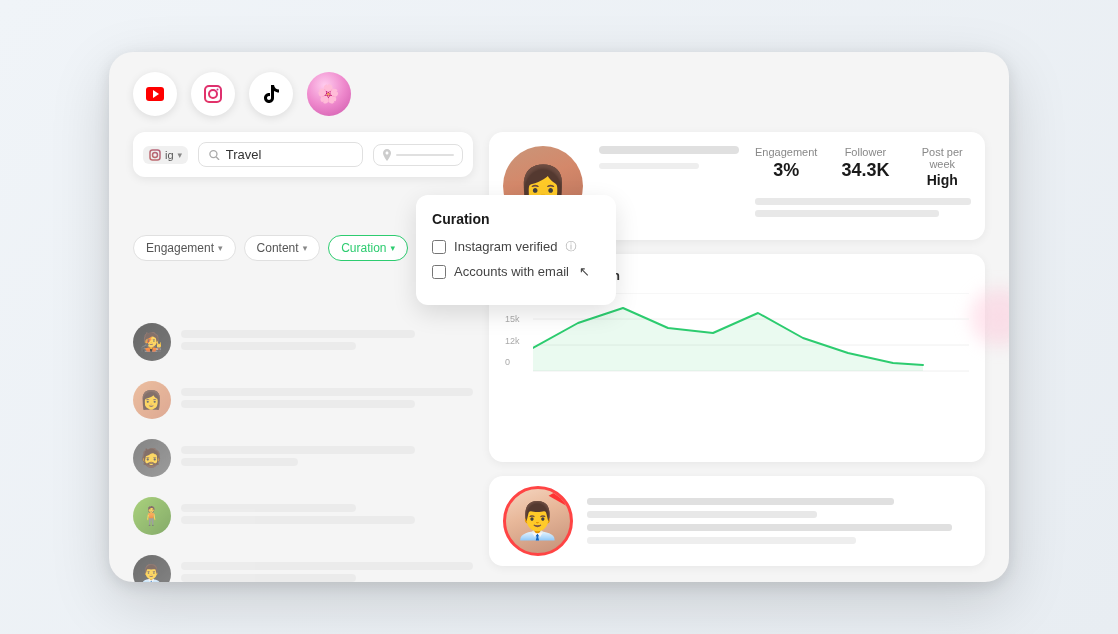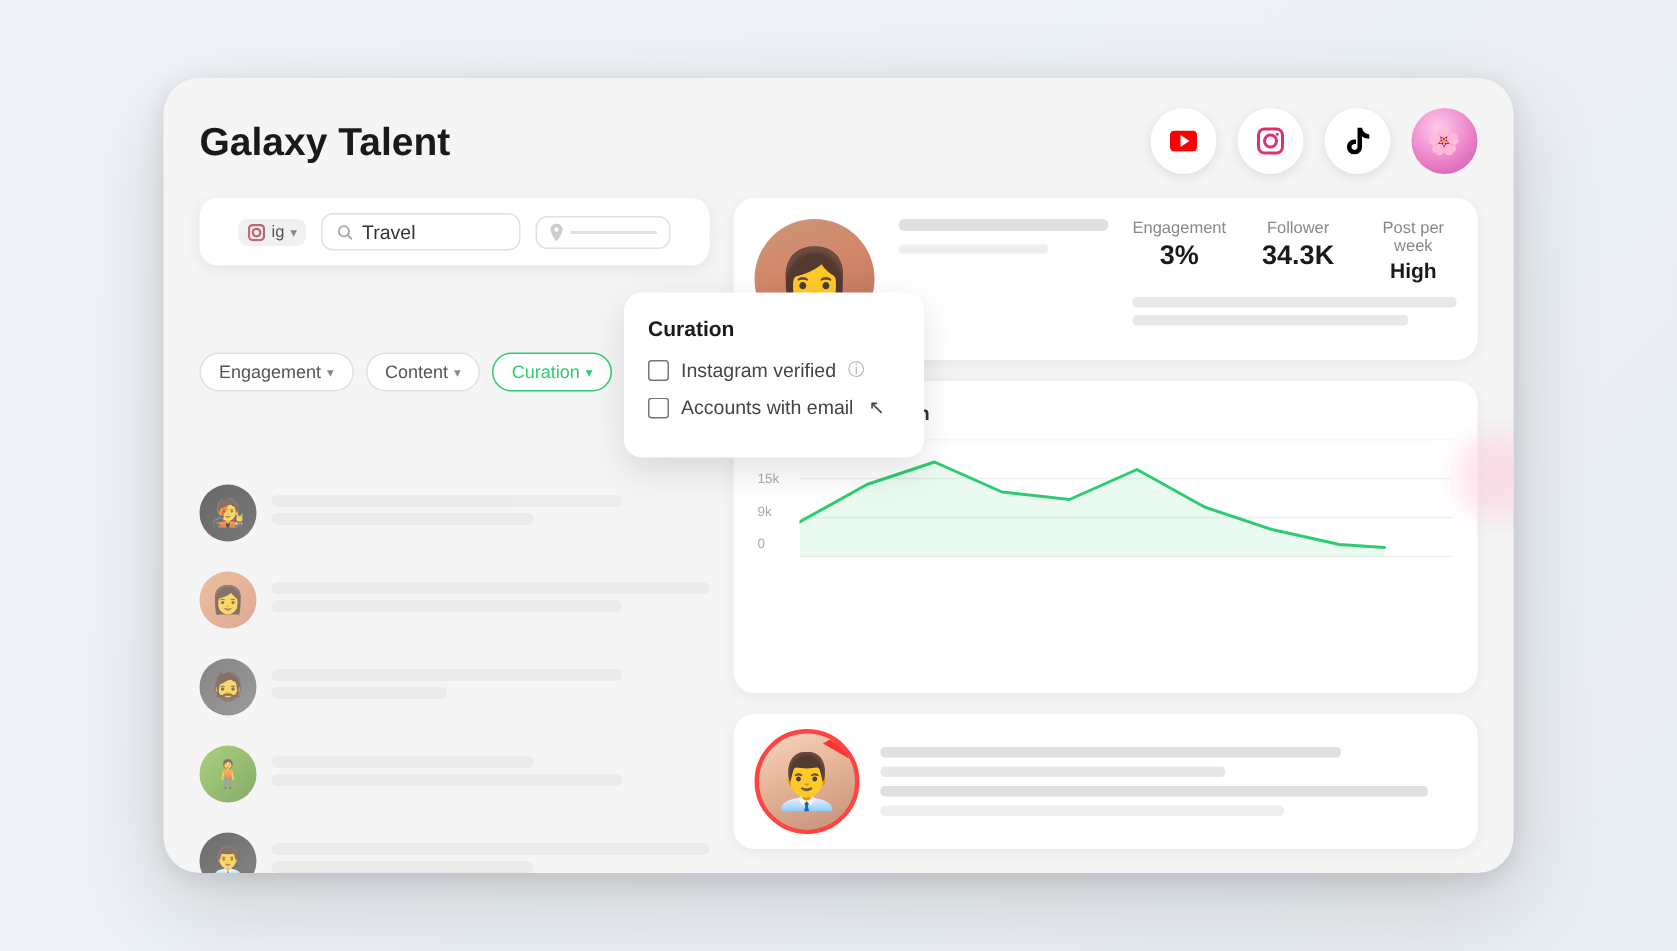--- a/index.html
+++ b/index.html
@@ -75,21 +75,21 @@
     
     .left-panel {
       width: 340px;
       flex-shrink: 0;
     }
 
     
     .search-bar {
       background: #fff;
       border-radius: 12px;
-      padding: 10px 26px;
+      padding: 10px 10px;
       display: flex;
       align-items: center;
       gap: 10px;
       box-shadow: 0 2px 10px rgba(0,0,0,0.08);
       margin-bottom: 14px;
     }
 
     .instagram-badge {
       display: flex;
       align-items: center;
@@ -461,21 +461,20 @@
     }
   </style>
 </head>
 <body>
 
 <div class="device-frame">
 
   <div class="pink-decoration"></div>
 
   <div class="app-header">
-    <span class="app-title">Galaxy Talent</span>
     <div class="social-icons">
       <div class="social-icon-circle" style="color:#ff0000; font-size:16px;">
         <svg width="18" height="14" viewBox="0 0 18 14" fill="none">
           <rect x="0" y="0" width="18" height="14" rx="3" fill="#ff0000"></rect>
           <polygon points="7,3 7,11 13,7" fill="white"></polygon>
         </svg>
       </div>
       <div class="social-icon-circle">
         <svg width="20" height="20" viewBox="0 0 20 20" fill="none">
           <rect x="2" y="2" width="16" height="16" rx="4" stroke="url(#ig)" stroke-width="2" fill="none"></rect>
@@ -640,21 +639,21 @@
           </div>
         </div>
       </div>
 
       <div class="chart-card">
         <div class="chart-title">Follower evolution</div>
         <div class="chart-area">
           <div style="position:absolute; left:0; top:0; display:flex; flex-direction:column; justify-content:space-between; height:74px;">
             <span style="font-size:9px; color:#aaa;">30k</span>
             <span style="font-size:9px; color:#aaa;">15k</span>
-            <span style="font-size:9px; color:#aaa;">9k</span>
+            <span style="font-size:9px; color:#aaa;">12k</span>
             <span style="font-size:9px; color:#aaa;">0</span>
           </div>
           <svg class="chart-svg" height="80">
 
             <line x1="0" y1="0" x2="100%" y2="0" stroke="#f0f0f0" stroke-width="1"></line>
             <line x1="0" y1="26" x2="100%" y2="26" stroke="#f0f0f0" stroke-width="1"></line>
             <line x1="0" y1="52" x2="100%" y2="52" stroke="#f0f0f0" stroke-width="1"></line>
             <line x1="0" y1="78" x2="100%" y2="78" stroke="#f0f0f0" stroke-width="1"></line>
 
             <polyline points="0,55 45,30 90,15 135,35 180,40 225,20 270,45 315,60 360,70 390,72" fill="none" stroke="#2dcc70" stroke-width="2" stroke-linejoin="round" stroke-linecap="round"></polyline>

